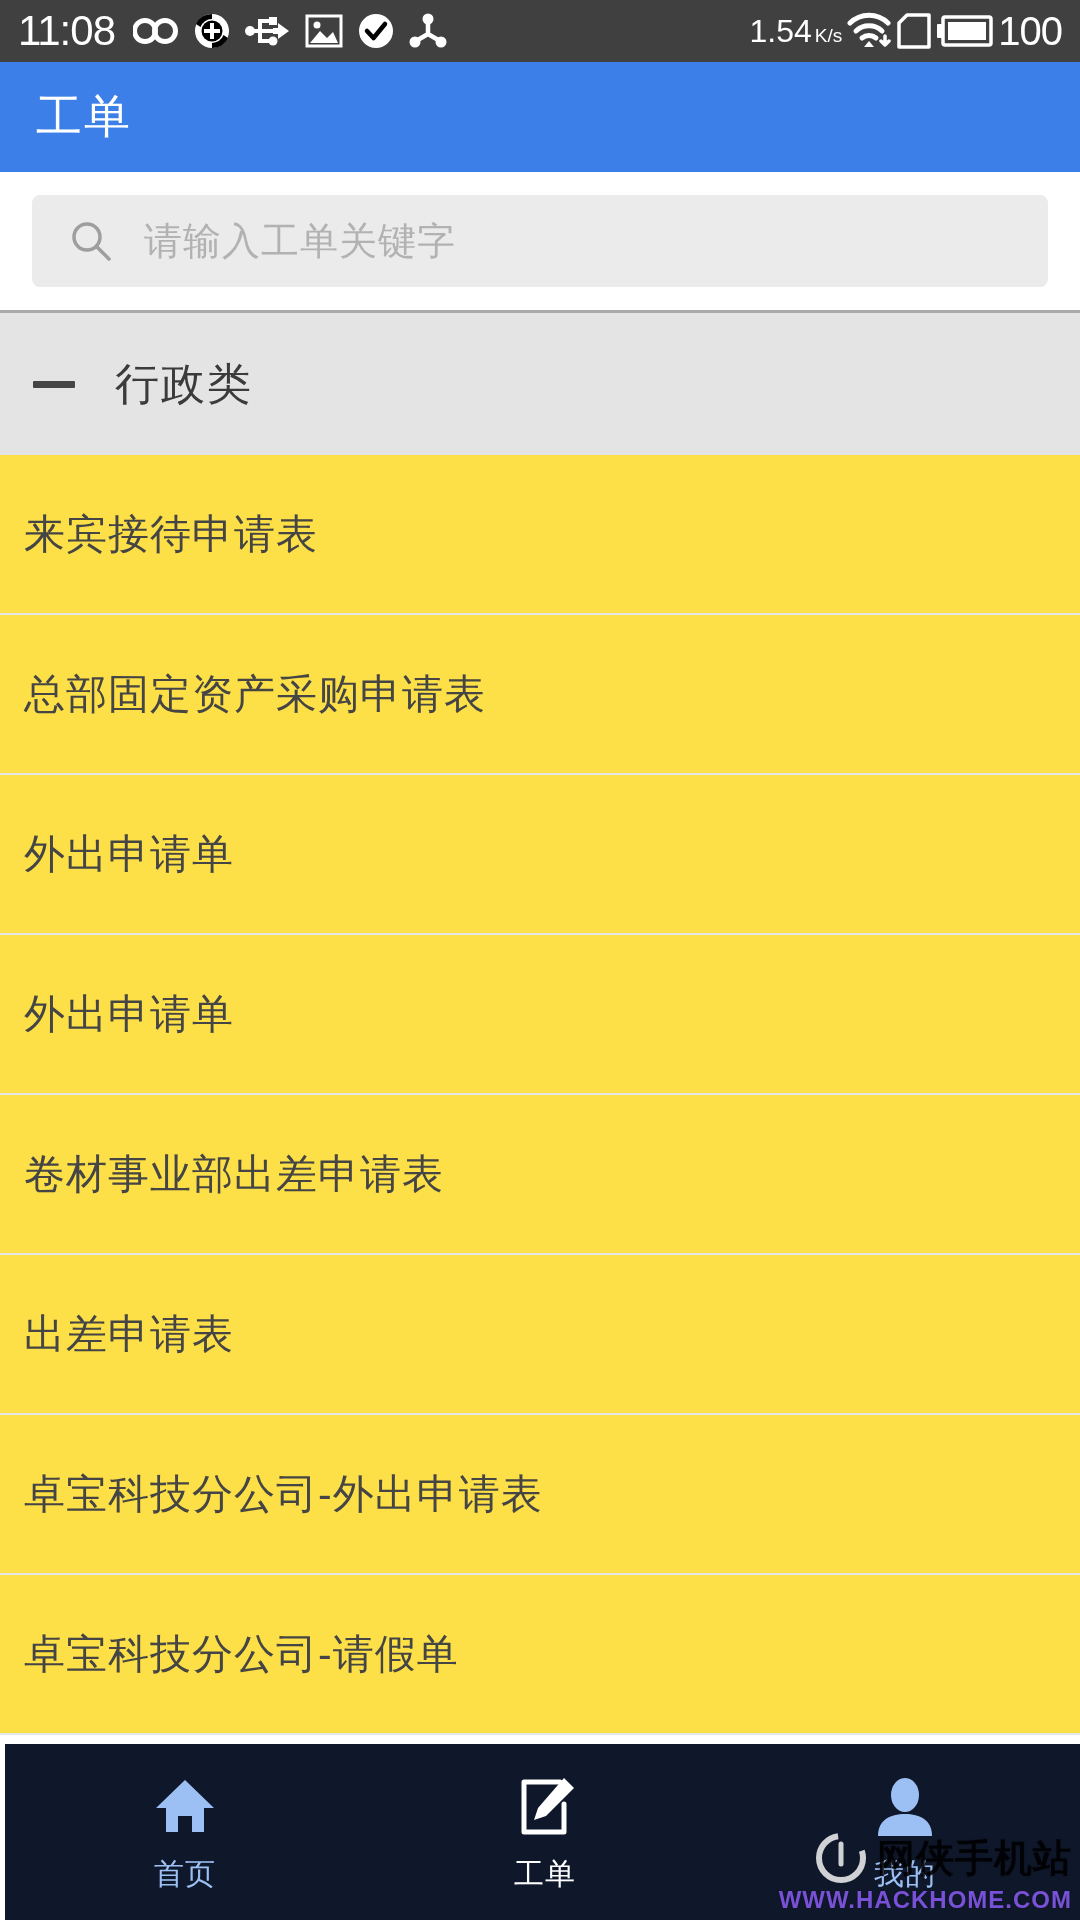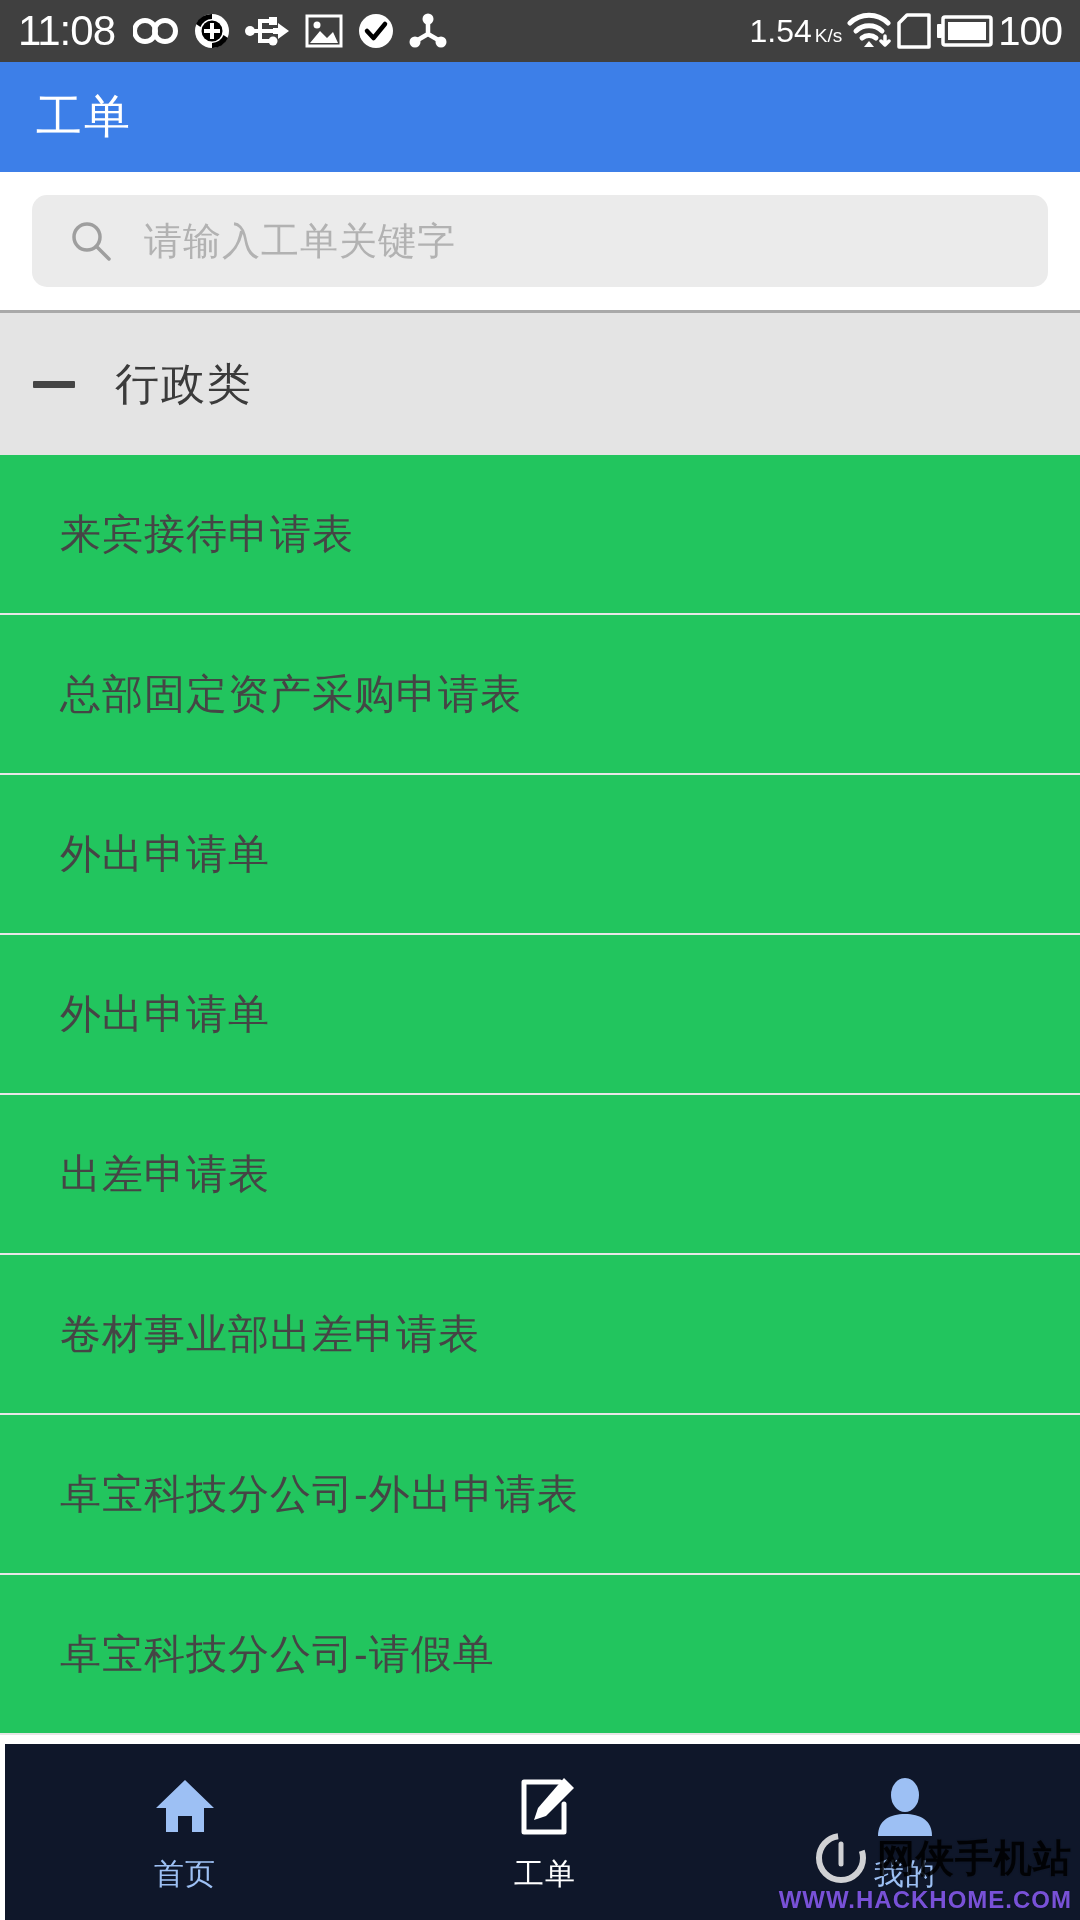--- a/index.html
+++ b/index.html
@@ -32,39 +32,39 @@
     display:flex; align-items:center; padding-left:36px;
   }
   .appbar-title { color:#fff; font-size:46px; font-weight:400; letter-spacing:2px; }
 
   
   .search-wrap {
     position:absolute; top:172px; left:0; width:1080px; height:138px;
     background:#fff; display:flex; align-items:center; padding:0 32px;
   }
   .search-box {
-    width:100%; height:92px; background:#ebebeb; border-radius:15px;
+    width:100%; height:92px; background:#ebebeb; border-radius:8px;
     display:flex; align-items:center; padding-left:36px;
   }
   .search-ph { color:#b2b2b2; font-size:38px; margin-left:30px; letter-spacing:1px; }
 
   
   .group-header {
     position:absolute; top:310px; left:0; width:1080px; height:145px;
     background:#e4e4e4; border-top:3px solid #a9a9a9;
     display:flex; align-items:center; padding-left:33px;
   }
   .collapse-icon { width:42px; height:7px; background:#454545; border-radius:1px; }
   .group-label { font-size:44px; color:#3b3b3b; margin-left:40px; letter-spacing:2px; }
 
   
   .list { position:absolute; top:455px; left:0; width:1080px; }
   .list-item {
     height:160px; display:flex; align-items:center;
-    padding-left:60px; background:#22c55e;
+    padding-left:24px; background:#fde047;
     border-bottom:2px solid #e6e6e6;
   }
   .list-item-label { font-size:41px; color:#454545; letter-spacing:1px; }
 
   
   .bottomnav {
     position:absolute; bottom:0; left:5px; width:1080px; height:176px;
     background:#0f172a; display:flex;align-items:center;
   }
   .navitem {
@@ -196,24 +196,24 @@
     <div class="list-item">
       <span class="list-item-label">总部固定资产采购申请表</span>
     </div>
     <div class="list-item">
       <span class="list-item-label">外出申请单</span>
     </div>
     <div class="list-item">
       <span class="list-item-label">外出申请单</span>
     </div>
     <div class="list-item">
+      <span class="list-item-label">卷材事业部出差申请表</span>
+    </div>
+    <div class="list-item">
       <span class="list-item-label">出差申请表</span>
-    </div>
-    <div class="list-item">
-      <span class="list-item-label">卷材事业部出差申请表</span>
     </div>
     <div class="list-item">
       <span class="list-item-label">卓宝科技分公司-外出申请表</span>
     </div>
     <div class="list-item">
       <span class="list-item-label">卓宝科技分公司-请假单</span>
     </div>
   </div>
 
   <div class="bottomnav">

